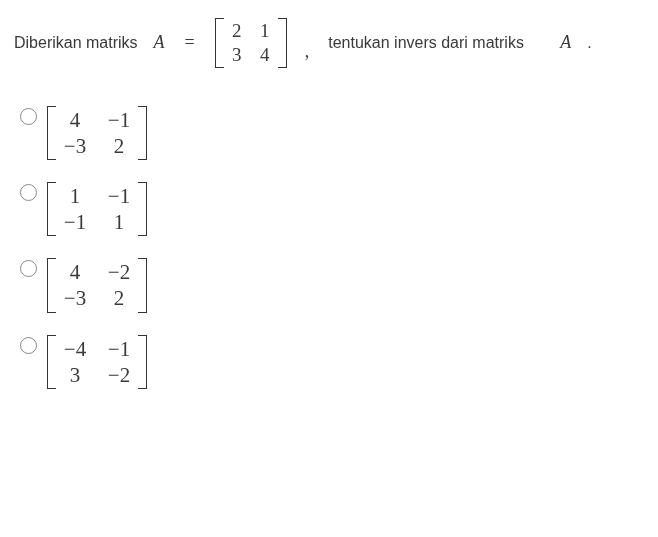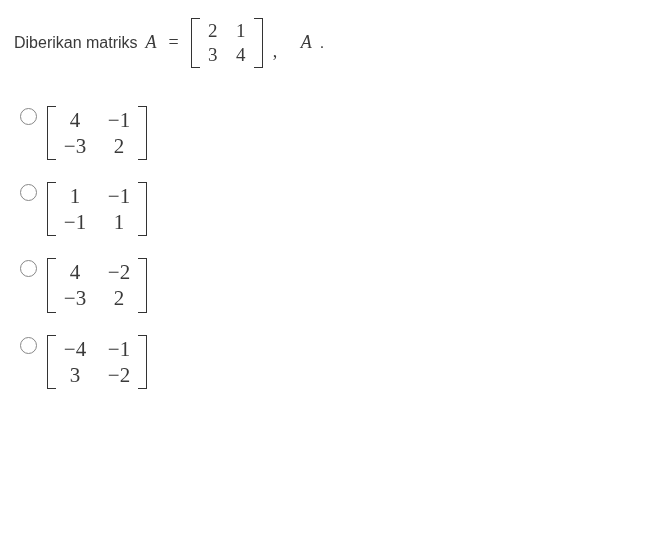--- a/index.html
+++ b/index.html
@@ -8,21 +8,21 @@
     font-family: "Segoe UI", Arial, sans-serif;
     font-size: 16px;
     color: #3a3a3a;
     width: 658px;
     box-sizing: border-box;
   }
   .question {
     display: flex;
     align-items: center;
     flex-wrap: wrap;
-    gap: 8px;
+    gap: 16px;
     margin-bottom: 38px;
   }
   .mathvar {
     font-family: "Times New Roman", serif;
     font-style: italic;
     font-size: 18px;
   }
   .eq {
     font-family: "Times New Roman", serif;
     font-size: 18px;
@@ -92,20 +92,21 @@
     <span class="bracket left"></span>
     <span class="mcells">
       <span>2</span>
       <span>1</span>
       <span>3</span>
       <span>4</span>
     </span>
     <span class="bracket right"></span>
   </span>
   <span class="comma">,</span>
+  <span>tentukan invers dari matriks</span>
   <span>&nbsp;</span>
   <span class="mathvar">A</span>
     <span>.</span>
 </div>
 
 <div class="options">
 
   <div class="option">
     <div class="radio"></div>
     <span class="matrix big">

